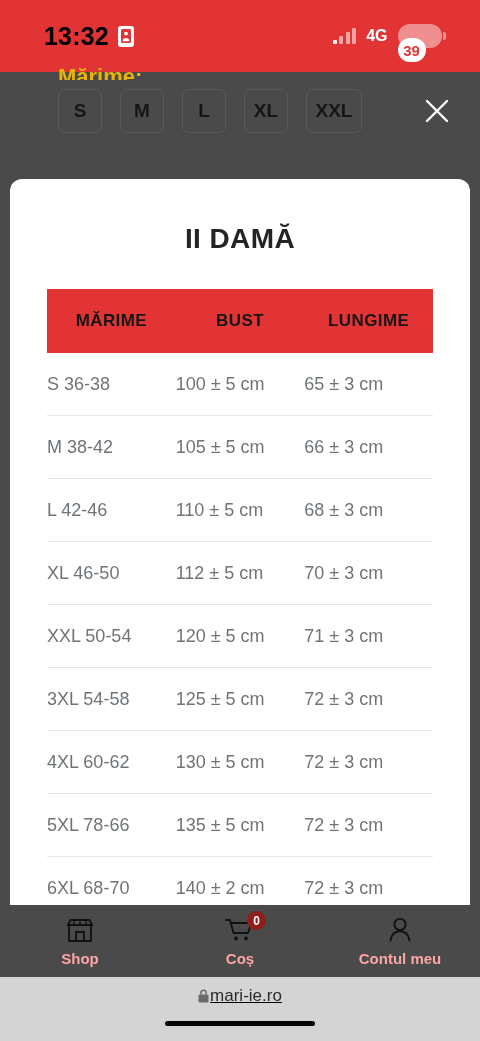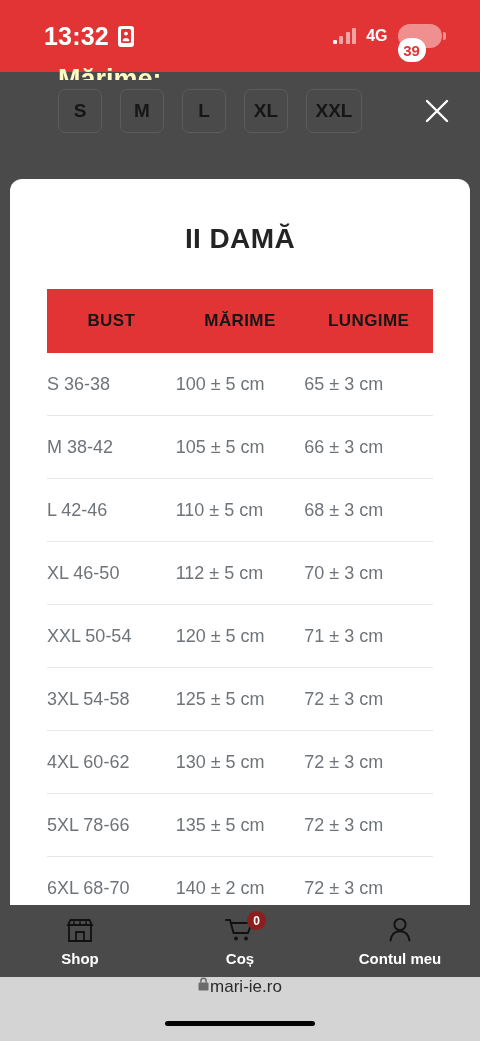--- a/index.html
+++ b/index.html
@@ -12,21 +12,21 @@
   #screen { position:relative; width:480px; height:1041px; background:#4a4a4a; }
 
   
   .statusbar{
     position:absolute; top:0; left:0; width:480px; height:72px;
     background:#e23434;
     display:flex; align-items:center; justify-content:space-between;
     padding:0 34px 0 44px;
   }
   .sb-left{ display:flex; align-items:center; gap:9px; }
-  .sb-time{ color:#ffffff; font-size:25px; font-weight:600; letter-spacing:.2px; }
+  .sb-time{ color:#000000; font-size:25px; font-weight:600; letter-spacing:.2px; }
   .sb-lock-badge{
     width:16px; height:21px; background:#fff; border-radius:3px;
     display:flex; align-items:center; justify-content:center;
   }
   .sb-lock-badge svg{ display:block; }
   .sb-right{ display:flex; align-items:center; gap:10px; }
   .bars{ display:flex; align-items:flex-end; gap:2.5px; height:16px; }
   .bars i{ display:block; width:4px; background:#fff; border-radius:1px; }
   .bars i:nth-child(1){ height:4px;  opacity:.95; }
   .bars i:nth-child(2){ height:8px;  opacity:.55; }
@@ -49,21 +49,21 @@
     border-radius:0 2px 2px 0; margin-left:1.5px;
   }
 
   
   .page{
     position:absolute; top:72px; left:0; width:480px; height:833px;
     background:#4a4a4a;
   }
   .page-label{
     position:absolute; top:-8px; left:58px;
-    font-size:27px; font-weight:700; color:#fef9c3;
+    font-size:22px; font-weight:700; color:#eab308;
     overflow:hidden; height:16px;
   }
   .size-row{
     position:absolute; top:17px; left:58px;
     display:flex; gap:18px;
   }
   .size-chip{
     width:44px; height:44px; border:1px solid #5b5b5b; border-radius:7px;
     display:flex; align-items:center; justify-content:center;
     font-size:19px; font-weight:700; color:#161616;
@@ -116,38 +116,38 @@
     background:#4a4a4a;
     display:flex; align-items:center;
   }
   .nav-item{
     flex:1; display:flex; flex-direction:column; align-items:center; gap:5px;
     cursor:pointer;
   }
   .nav-icon{ position:relative; width:34px; height:30px;
     display:flex; align-items:center; justify-content:center; }
   .nav-icon svg{ display:block; }
-  .nav-label{ font-size:15px; font-weight:700; color:#ffffff; }
+  .nav-label{ font-size:15px; font-weight:700; color:#fca5a5; }
   .cart-badge{
     position:absolute; top:-4px; right:-9px;
     min-width:19px; height:19px; padding:0 4px;
     background:#8e1d1d; border-radius:10px;
     display:flex; align-items:center; justify-content:center;
     font-size:12px; font-weight:700; color:#fff;
   }
 
   
   .browserbar{
     position:absolute; top:977px; left:0; width:480px; height:64px;
     background:#d4d4d4;
     display:flex; flex-direction:column; align-items:center;
   }
   .urlrow{
-    height:38px; display:flex; gap:1px;
-    justify-content:center; width:100%;
+    height:38px; display:flex; align-items:center; gap:1px;
+    justify-content:center; width:100%;text-decoration:underline;
   }
   .url-lock svg{ display:block; }
   .url-text{ font-size:17px; color:#2b2b2b; }
   .home-ind{
     width:150px; height:5px; background:#050505; border-radius:3px;
     margin-top:6px;
   }
 </style>
 </head>
 <body>
@@ -200,22 +200,22 @@
           <path d="M3 3 L23 23 M23 3 L3 23" stroke="#ffffff" stroke-width="2.4" stroke-linecap="round"></path>
         </svg>
     </div>
   </div>
 
   <div class="modal">
     <div class="modal-title">II DAMĂ</div>
 
     <div class="table">
       <div class="thead">
+        <div>MĂRIME</div>
         <div>BUST</div>
-        <div>MĂRIME</div>
         <div>LUNGIME</div>
       </div>
 
       <div class="trow">
         <div>S 36-38</div>
         <div>100 ± 5 cm</div>
         <div>65 ± 3 cm</div>
       </div>
       <div class="trow">
         <div>M 38-42</div>

